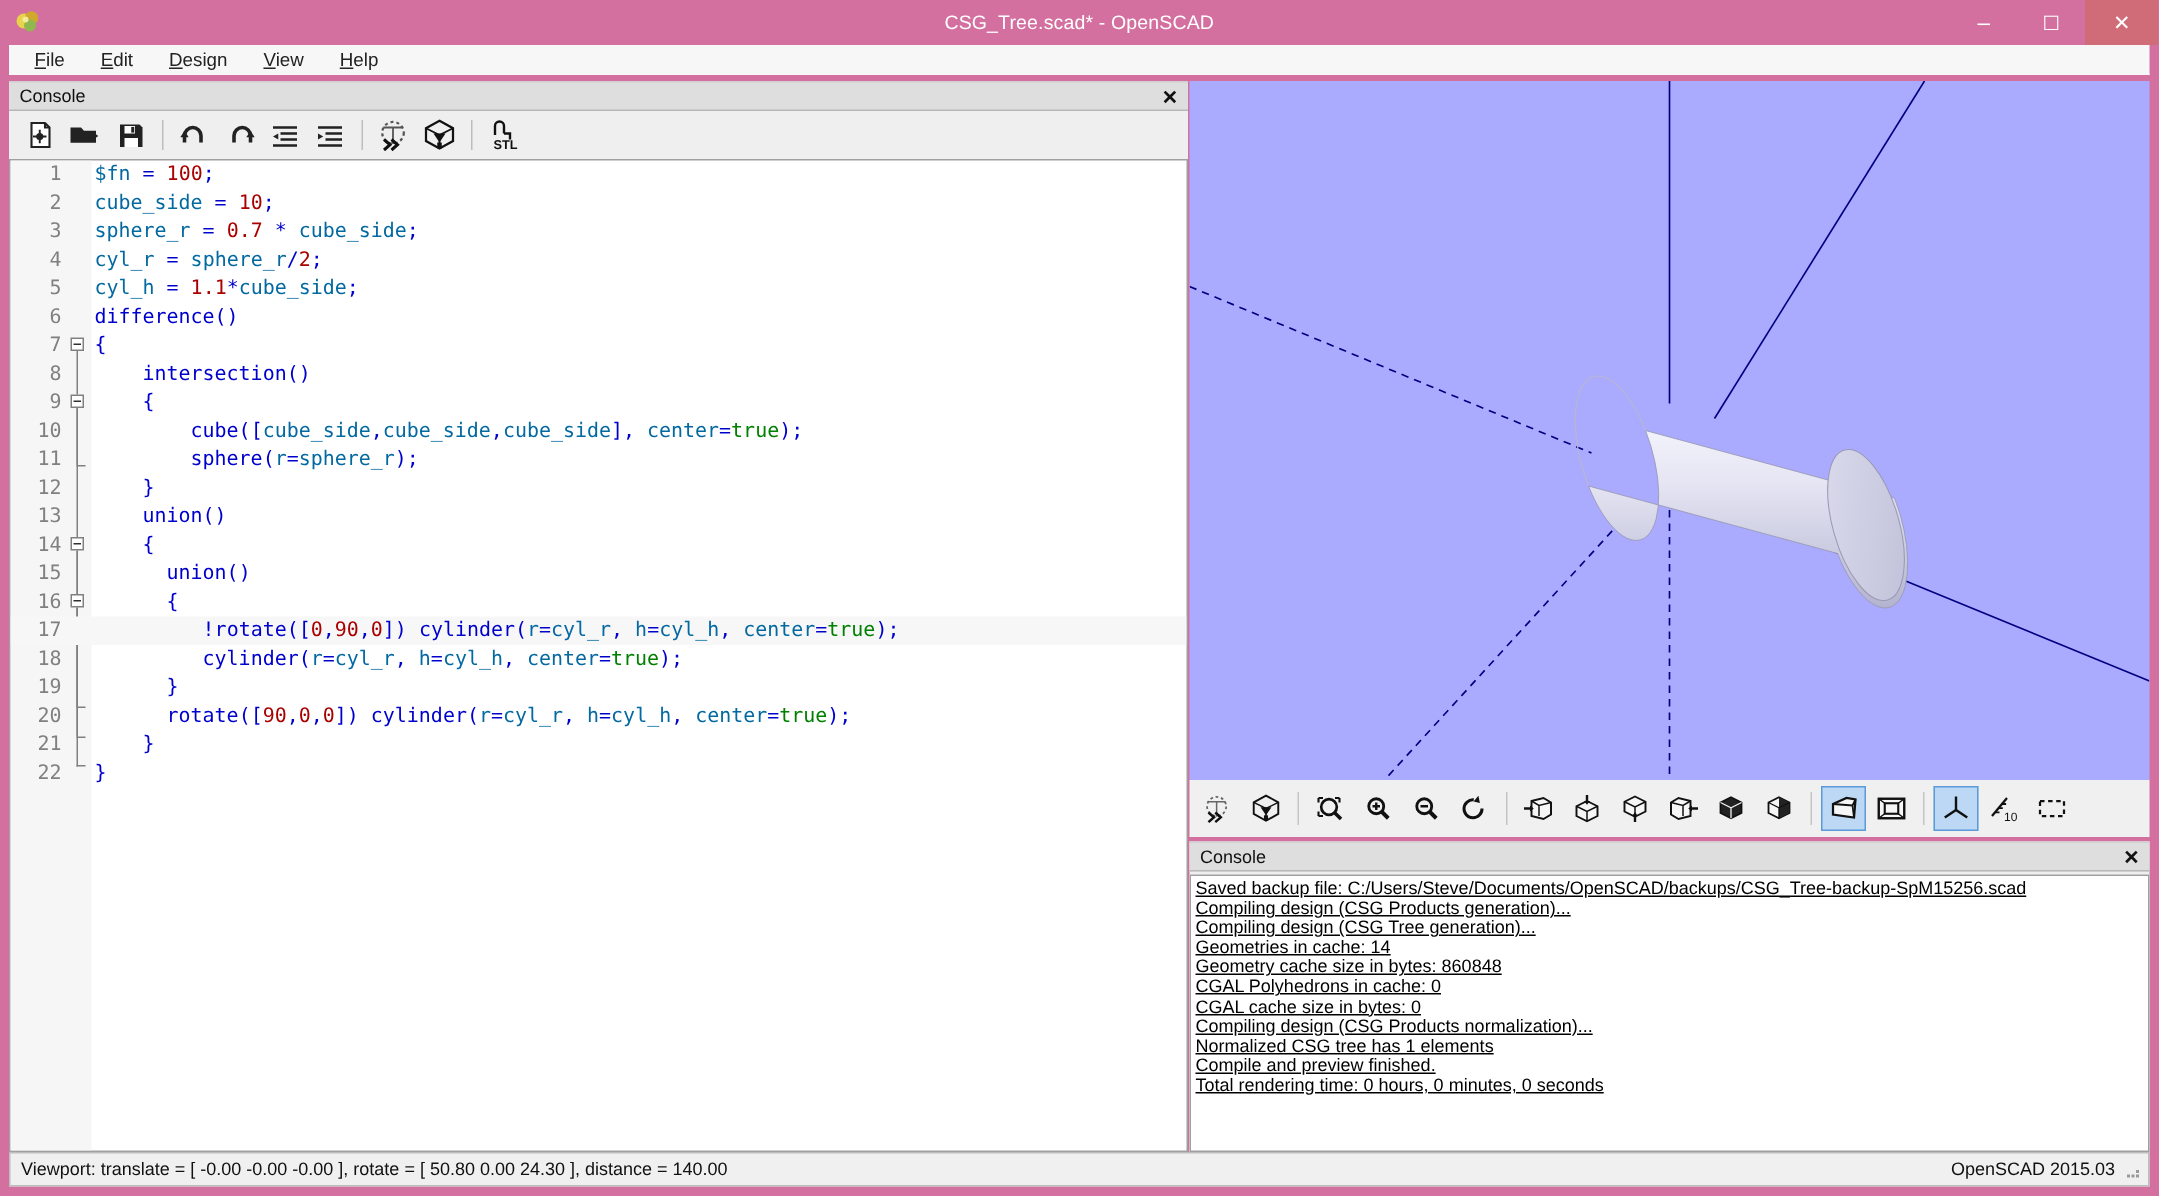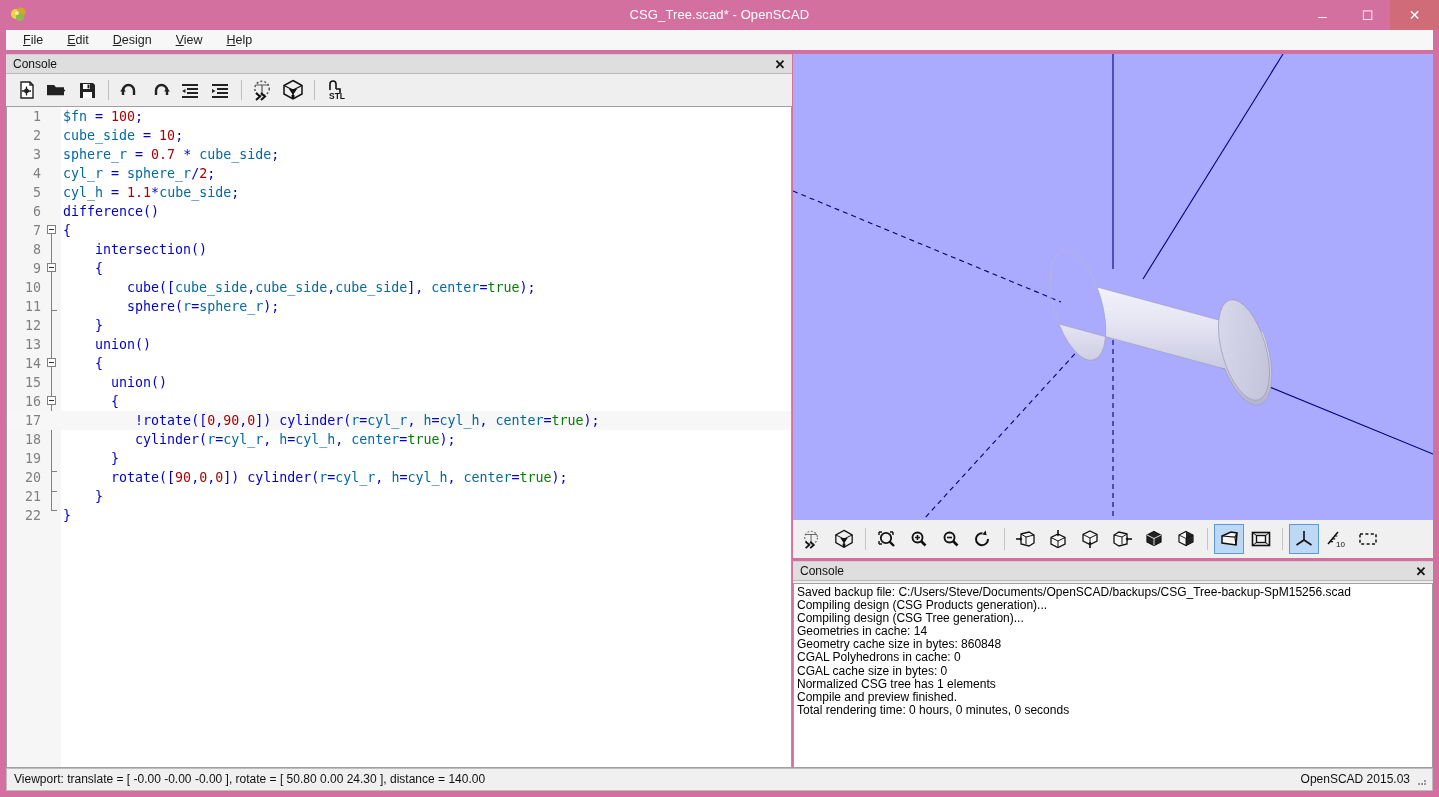--- a/index.html
+++ b/index.html
@@ -191,20 +191,21 @@
     border: 1px solid #9f9f9f;
     box-sizing: border-box;
     overflow: hidden;
     padding: 2px 3px;
   }
   .console-line {
     font-family: "Liberation Sans", sans-serif;
     font-size: 12px; color: #000;
     line-height: 13.1px;
     white-space: pre;
+    text-decoration: underline;
   }
 
   
   .statusbar {
     position: absolute; left: 6px; top: 768px;
     width: 1427px; height: 23px;
     background: #f0f0f0;
     border: 1px solid #bdbdbd;
     box-sizing: border-box;
   }
@@ -574,20 +575,21 @@
       <div class="dock-close">✕</div>
     </div>
     <div class="console-body" id="console-body">
         <div class="console-line">Saved backup file: C:/Users/Steve/Documents/OpenSCAD/backups/CSG_Tree-backup-SpM15256.scad</div>
         <div class="console-line">Compiling design (CSG Products generation)...</div>
         <div class="console-line">Compiling design (CSG Tree generation)...</div>
         <div class="console-line">Geometries in cache: 14</div>
         <div class="console-line">Geometry cache size in bytes: 860848</div>
         <div class="console-line">CGAL Polyhedrons in cache: 0</div>
         <div class="console-line">CGAL cache size in bytes: 0</div>
+        <div class="console-line">Compiling design (CSG Products normalization)...</div>
         <div class="console-line">Normalized CSG tree has 1 elements</div>
         <div class="console-line">Compile and preview finished.</div>
         <div class="console-line">Total rendering time: 0 hours, 0 minutes, 0 seconds</div>
       </div>
   </div>
 
   <div class="statusbar">
     <div class="status-left">Viewport: translate = [ -0.00 -0.00 -0.00 ], rotate = [ 50.80 0.00 24.30 ], distance = 140.00</div>
     <div class="status-right">OpenSCAD 2015.03</div>
     <div class="grip">

